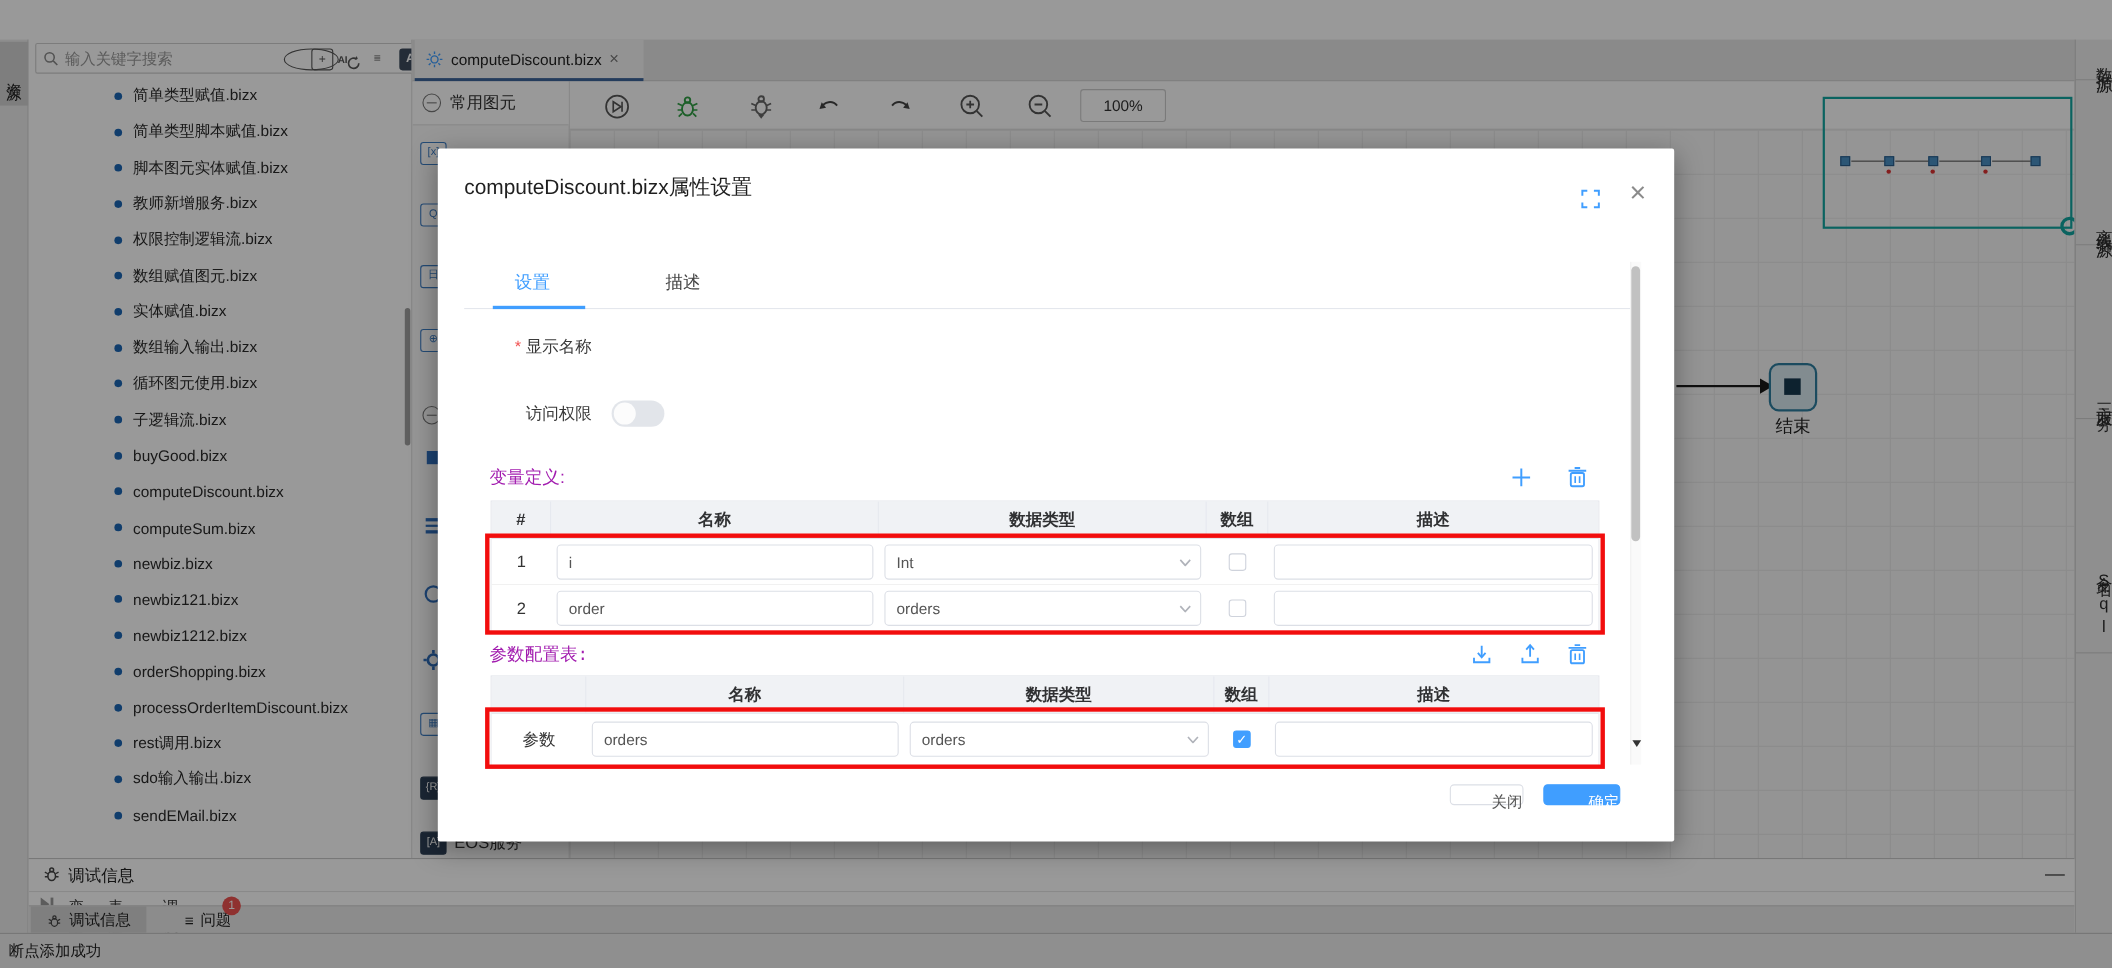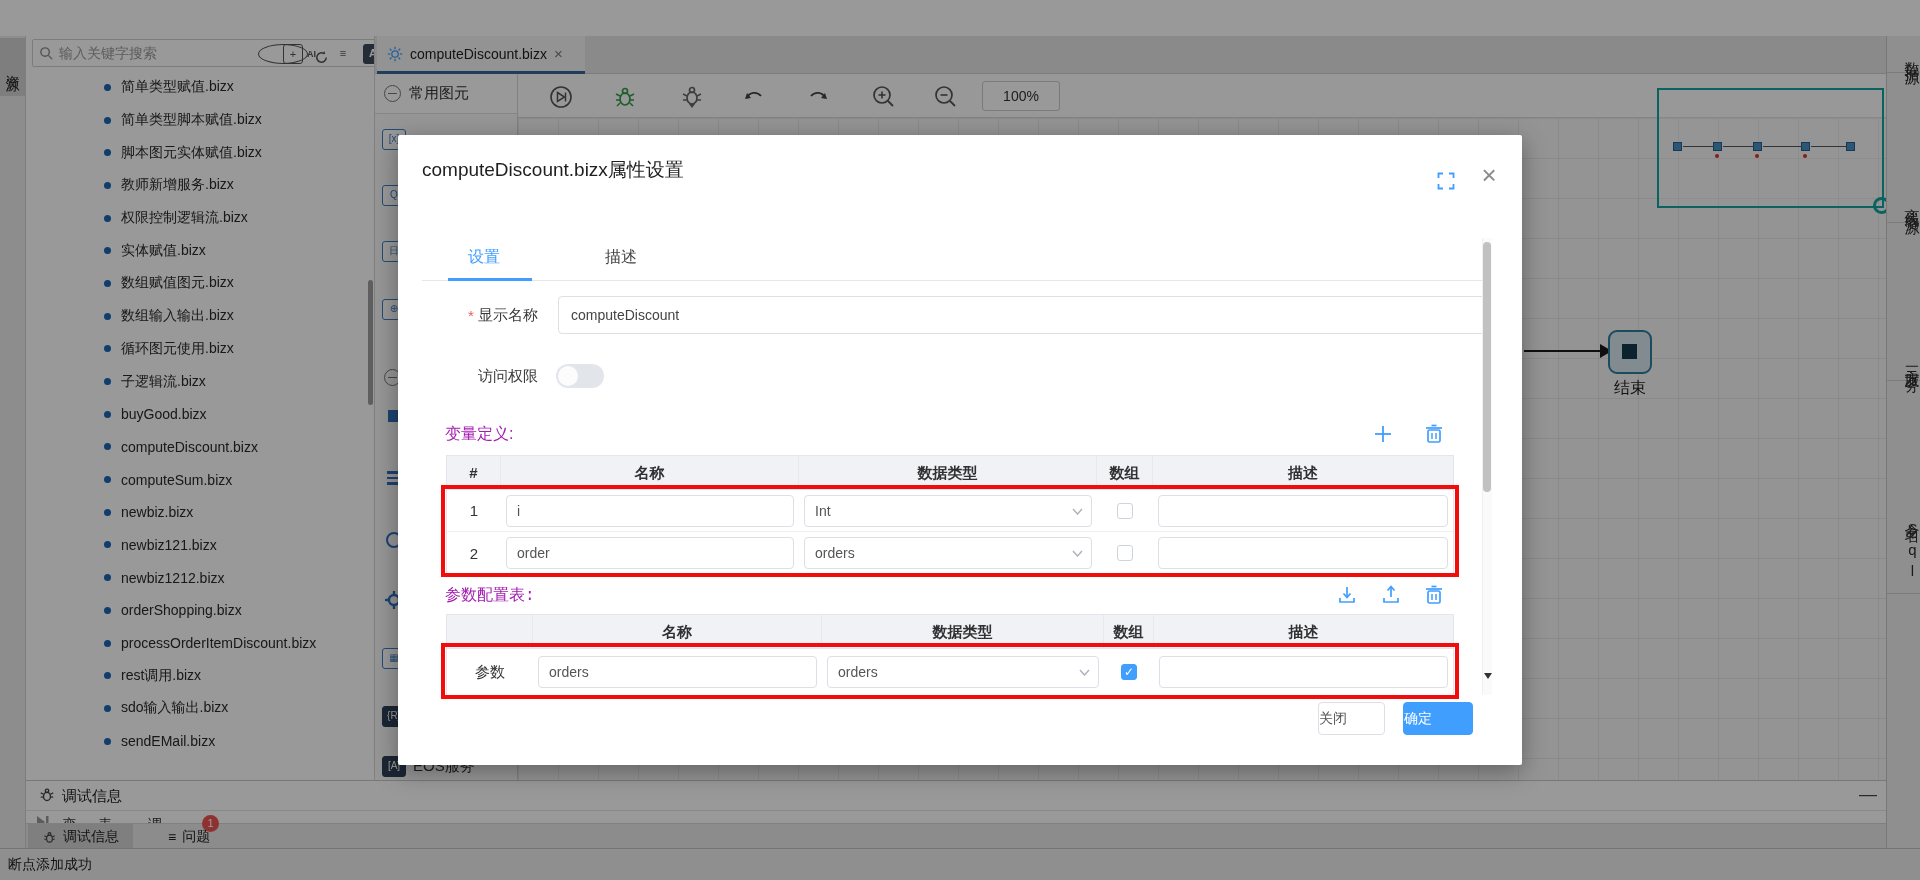--- a/index.html
+++ b/index.html
@@ -128,21 +128,21 @@
                 padding:0 10px; outline:none; background:#fff; font-family:"Liberation Sans",sans-serif; }
   .cell-num { font-size:15px; color:#333; }
   .selbox { position:relative; width:calc(100% - 10px); height:32px; border:1px solid #dcdfe6; border-radius:4px; background:#fff;
             font-size:14px; color:#555; line-height:30px; padding:0 10px; cursor:pointer; }
   .selbox svg { position:absolute; right:8px; top:12px; }
   .ckbox { width:16px; height:16px; border:1px solid #cfd3dc; border-radius:3px; background:#fff; cursor:pointer; }
   .ckbox.checked { background:#409eff; border-color:#409eff; color:#fff; font-size:12px; text-align:center; line-height:15px; }
 
   .ann { position:absolute; border:4px solid #f20d0d; z-index:120; pointer-events:none; }
 
-  .btn { position:absolute; height:33px; border-radius:4px; font-size:14px; text-align:left; line-height:31px; cursor:pointer; }
+  .btn { position:absolute; height:19px; border-radius:4px; font-size:14px; text-align:right; line-height:31px; cursor:pointer;margin-top:11px; }
   .btn.plain { background:#fff; border:1px solid #dcdfe6; color:#555; }
   .btn.primary { background:#409eff; border:1px solid #409eff; color:#fff; }
 
   .m-scroll-track { left:1084px; top:103px; width:10px; height:457px; background:#fafafa; border-left:1px solid #f0f0f0; }
   .m-scroll-thumb { left:1085px; top:107px; width:8px; height:250px; background:#c1c1c1; border-radius:4px; cursor:pointer; }
   .m-scroll-arrow { left:1086px; top:538px; width:0; height:0; border-top:6px solid #333; border-left:4px solid transparent; border-right:4px solid transparent; cursor:pointer; }
 </style>
 </head>
 <body>
 
@@ -187,25 +187,25 @@
       <div class="tree-item">
           <span class="dot"></span>
           <span>教师新增服务.bizx</span>
         </div>
       <div class="tree-item">
           <span class="dot"></span>
           <span>权限控制逻辑流.bizx</span>
         </div>
       <div class="tree-item">
           <span class="dot"></span>
+          <span>数组赋值图元.bizx</span>
+        </div>
+      <div class="tree-item">
+          <span class="dot"></span>
           <span>实体赋值.bizx</span>
-        </div>
-      <div class="tree-item">
-          <span class="dot"></span>
-          <span>数组赋值图元.bizx</span>
         </div>
       <div class="tree-item">
           <span class="dot"></span>
           <span>数组输入输出.bizx</span>
         </div>
       <div class="tree-item">
           <span class="dot"></span>
           <span>循环图元使用.bizx</span>
         </div>
       <div class="tree-item">
@@ -482,21 +482,20 @@
     </span>
     <span class="abs m-close">×</span>
 
     <span class="m-tab on" style="left:70px;">设置</span>
     <span class="m-tab off" style="left:207px;">描述</span>
     <div class="abs tab-divider"></div>
     <div class="abs tab-underline"></div>
 
     <span class="abs req" style="left:70px;top:172px;">*</span>
     <span class="abs f-label" style="left:80px;top:171px;">显示名称</span>
-    <input class="m-input" style="left: 160px; top: 161px; width: 932px; height: 38px;" value="computeDiscount">
 
     <span class="abs f-label" style="left:80px;top:232px;">访问权限</span>
     <div class="abs toggle">
         <span class="knob"></span>
       </div>
 
     <span class="abs sec-label" style="left:47px;top:289px;">变量定义:</span>
     <span class="blue-ico" style="left:974px;top:288px;">
       <svg width="22" height="22" viewBox="0 0 22 22">
           <line x1="11" y1="3" x2="11" y2="19" stroke="#409eff" stroke-width="1.8"></line>

